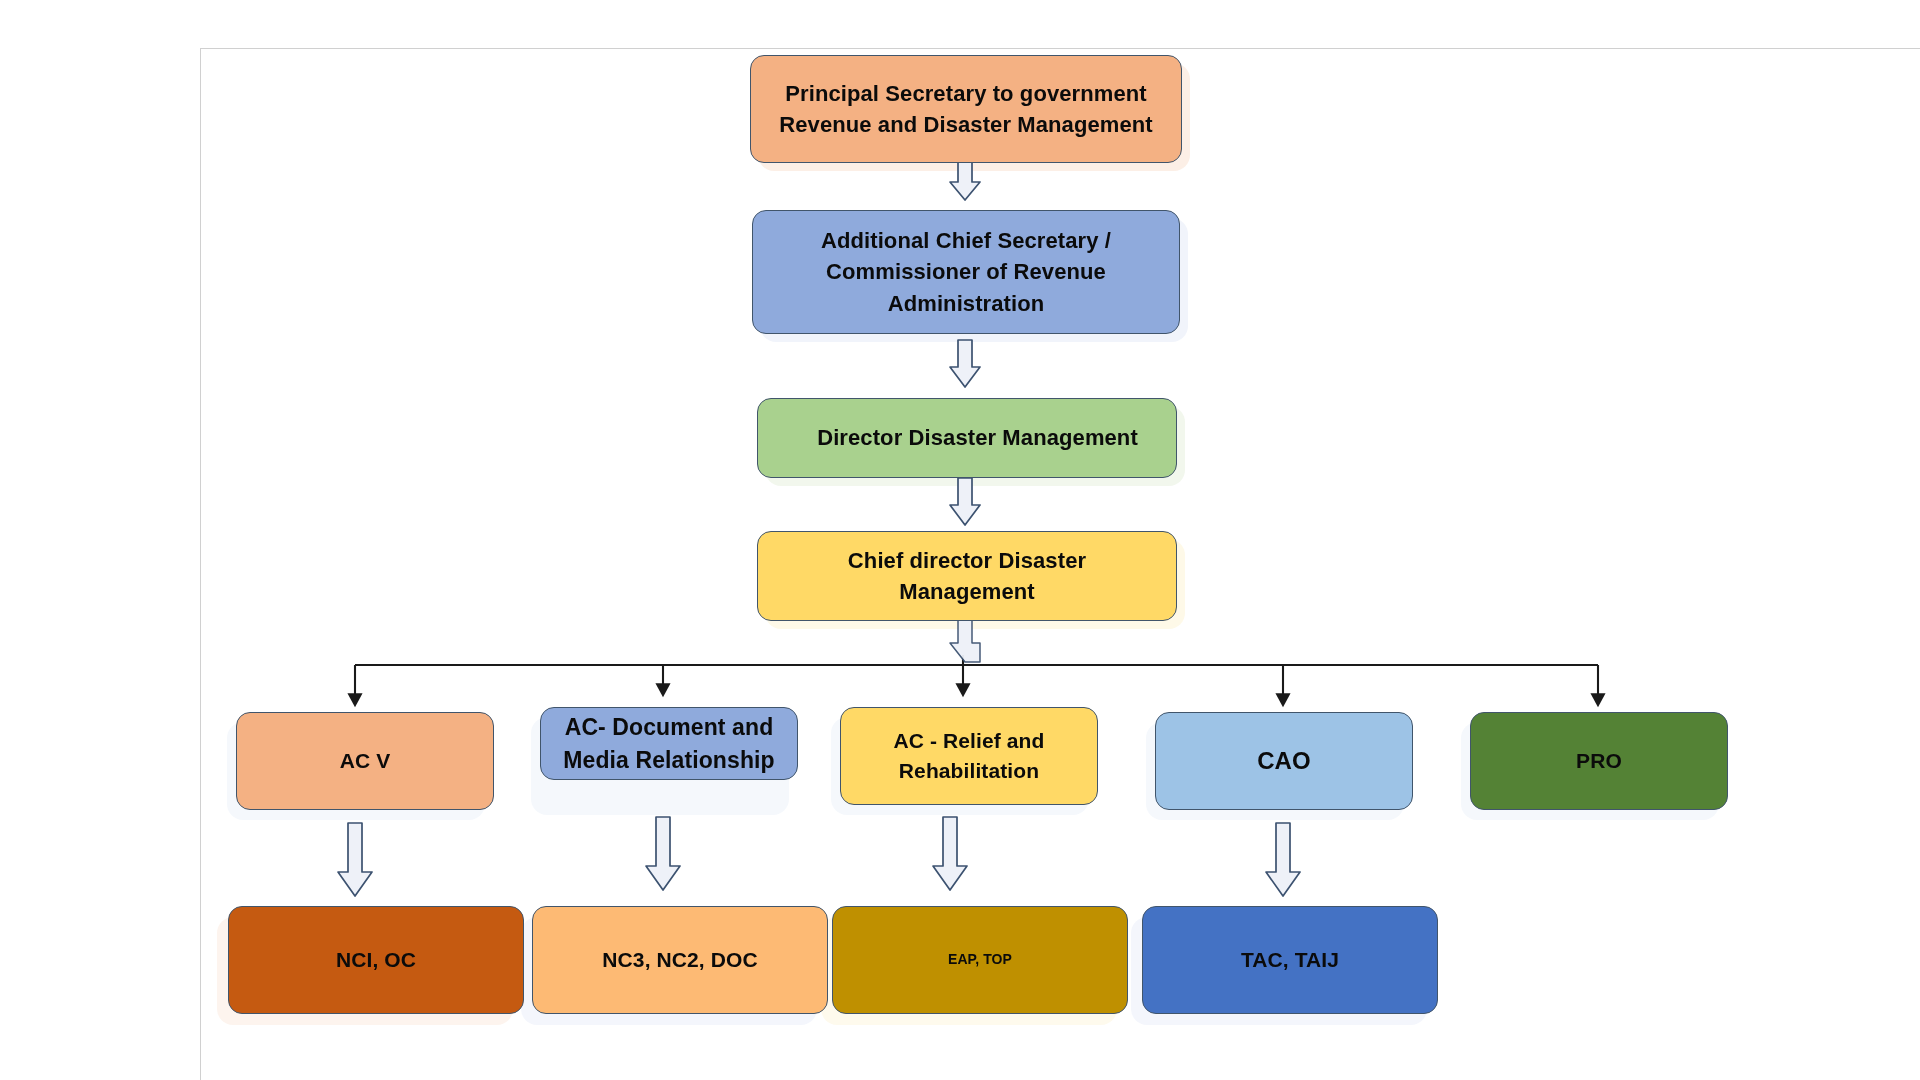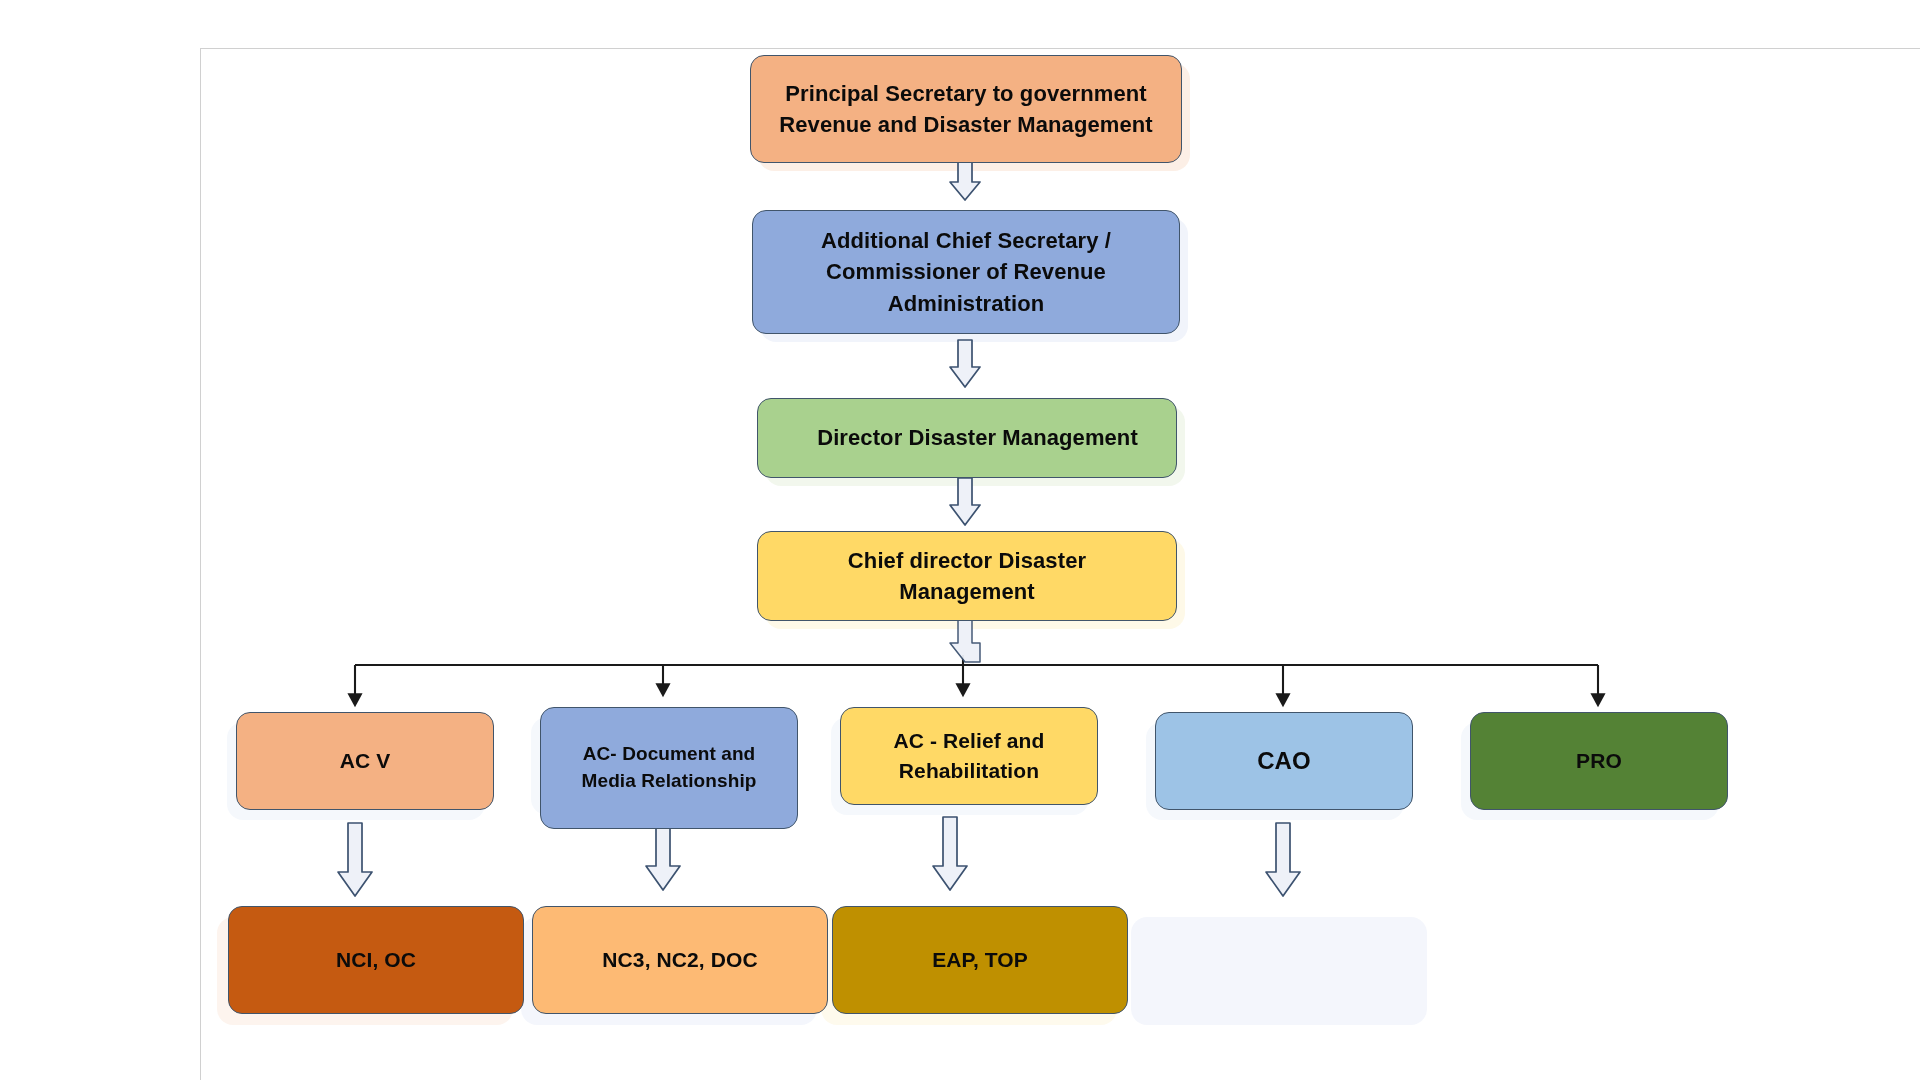--- a/index.html
+++ b/index.html
@@ -144,21 +144,21 @@
     <span class="nlabel">Chief director Disaster
 Management</span>
   </div>
 
   <div class="shadow" style="left:227px; top:722px; width:258px; height:98px; background:#e6ecf8;"></div>
   <div class="node" style="left:236px; top:712px; width:258px; height:98px; background:#f4b183; font-size:21px;">
     <span class="nlabel">AC V</span>
   </div>
 
   <div class="shadow" style="left:531px; top:717px; width:258px; height:98px; background:#e6ecf8;"></div>
-  <div class="node" style="left:540px; top:707px; width:258px; height:122px; background:#8faadc; font-size:19px;">
+  <div class="node" style="left:540px; top:707px; width:258px; height:73px; background:#8faadc; font-size:23px;">
     <span class="nlabel">AC- Document and
 Media Relationship</span>
   </div>
 
   <div class="shadow" style="left:831px; top:717px; width:258px; height:98px; background:#e6ecf8;"></div>
   <div class="node" style="left:840px; top:707px; width:258px; height:98px; background:#ffd966; font-size:21px;">
     <span class="nlabel">AC - Relief and
 Rehabilitation</span>
   </div>
 
@@ -176,19 +176,22 @@
   <div class="node" style="left:228px; top:906px; width:296px; height:108px; background:#c55a11; font-size:21px;">
     <span class="nlabel">NCI, OC</span>
   </div>
 
   <div class="shadow" style="left:521px; top:917px; width:296px; height:108px; background:#e2e8f6;"></div>
   <div class="node" style="left:532px; top:906px; width:296px; height:108px; background:#fdba74; font-size:21px;">
     <span class="nlabel">NC3, NC2, DOC</span>
   </div>
 
   <div class="shadow" style="left:821px; top:917px; width:296px; height:108px; background:#fdf2cf;"></div>
-  <div class="node" style="left:832px; top:906px; width:296px; height:108px; background:#bf9000; font-size:21px;">
+  <div class="node" style="left:832px; top:906px; width:296px; height:108px; background:#bf9000; font-size:14px;">
     <span class="nlabel">EAP, TOP</span>
   </div>
 
   <div class="shadow" style="left:1131px; top:917px; width:296px; height:108px; background:#e2e8f6;"></div>
+  <div class="node" style="left:1142px; top:906px; width:296px; height:108px; background:#4472c4; font-size:21px;">
+    <span class="nlabel">TAC, TAIJ</span>
+  </div>
 
 </div>
 
 </body></html>

